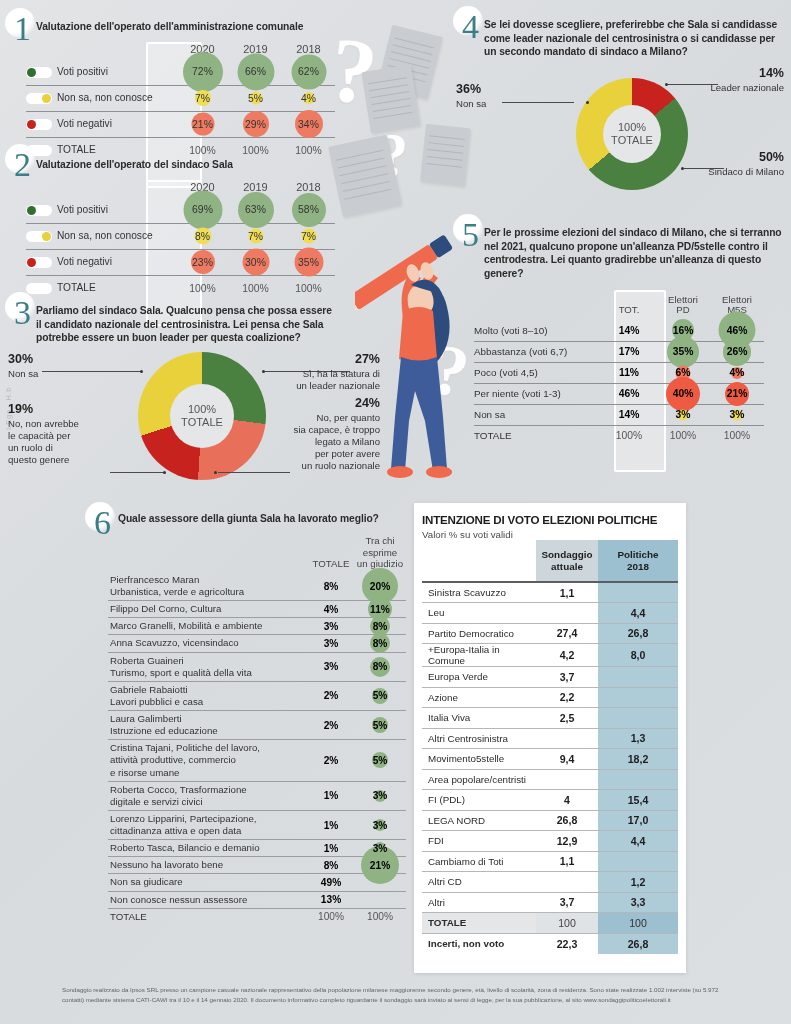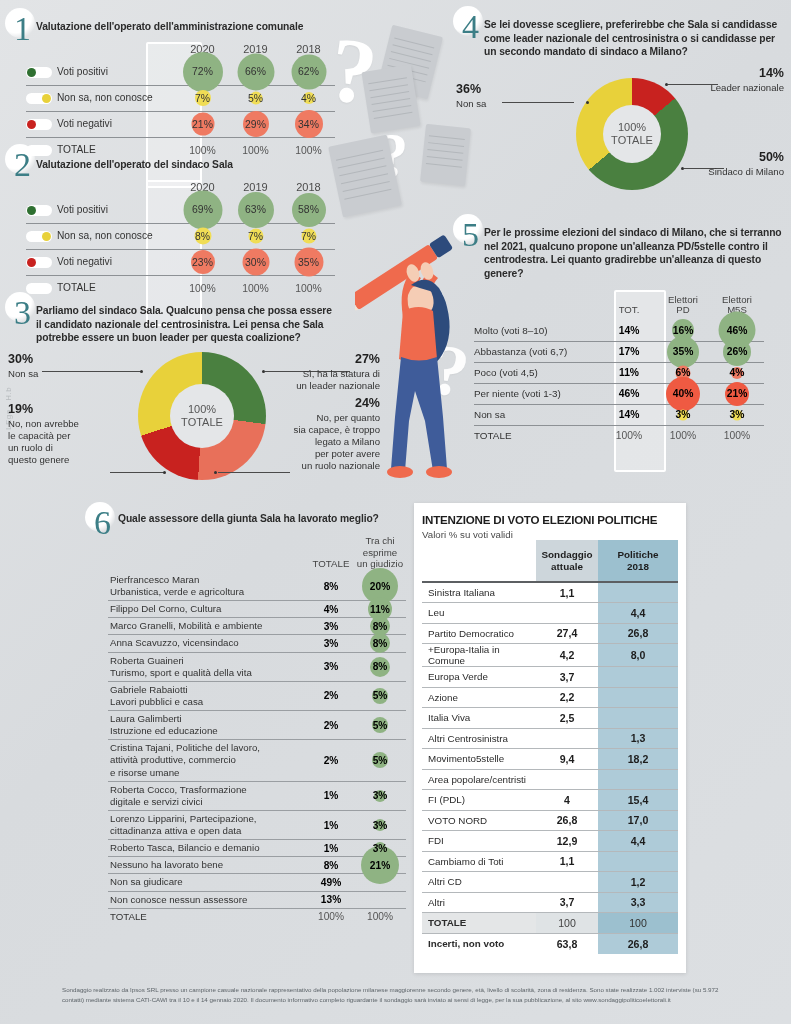--- a/index.html
+++ b/index.html
@@ -550,21 +550,21 @@
     <table>
       <tbody>
           <tr class="hdr">
         <td class="pn"></td>
         <td class="c1" style="white-space:pre-line;">Sondaggio
 attuale</td>
         <td class="c2" style="white-space:pre-line;">Politiche
 2018</td>
       </tr>
       <tr class="rl botline">
-        <td class="pn">Sinistra Italiana</td>
+        <td class="pn">Sinistra Scavuzzo</td>
         <td class="c1">1,1</td>
         <td class="c2"></td>
       </tr>
       <tr class="rl">
         <td class="pn">Leu</td>
         <td class="c1"></td>
         <td class="c2">4,4</td>
       </tr>
       <tr class="rl">
         <td class="pn">Partito Democratico</td>
@@ -605,21 +605,21 @@
         <td class="pn">Area popolare/centristi</td>
         <td class="c1"></td>
         <td class="c2"></td>
       </tr>
       <tr class="rl">
         <td class="pn">FI (PDL)</td>
         <td class="c1">4</td>
         <td class="c2">15,4</td>
       </tr>
       <tr class="rl">
-        <td class="pn">VOTO NORD</td>
+        <td class="pn">LEGA NORD</td>
         <td class="c1">26,8</td>
         <td class="c2">17,0</td>
       </tr>
       <tr class="rl">
         <td class="pn">FDI</td>
         <td class="c1">12,9</td>
         <td class="c2">4,4</td>
       </tr>
       <tr class="rl">
         <td class="pn">Cambiamo di Toti</td>
@@ -636,21 +636,21 @@
         <td class="c1">3,7</td>
         <td class="c2">3,3</td>
       </tr>
       <tr class="rl tot">
         <td class="pn">TOTALE</td>
         <td class="c1">100</td>
         <td class="c2">100</td>
       </tr>
       <tr class="unc">
         <td class="pn">Incerti, non voto</td>
-        <td class="c1">63,8</td>
+        <td class="c1">22,3</td>
         <td class="c2">26,8</td>
       </tr>
     </tbody>
       </table>
   </div>
 
   <div id="footer">Sondaggio realizzato da Ipsos SRL presso un campione casuale nazionale rappresentativo della popolazione milanese maggiorenne secondo genere, età, livello di scolarità, zona di residenza. Sono state realizzate 1.002 interviste (su 5.972 contatti) mediante sistema CATI-CAWI tra il 10 e il 14 gennaio 2020. Il documento informativo completo riguardante il sondaggio sarà inviato ai sensi di legge, per la sua pubblicazione, al sito www.sondaggipoliticoelettorali.it</div>
 
 </div>
 

